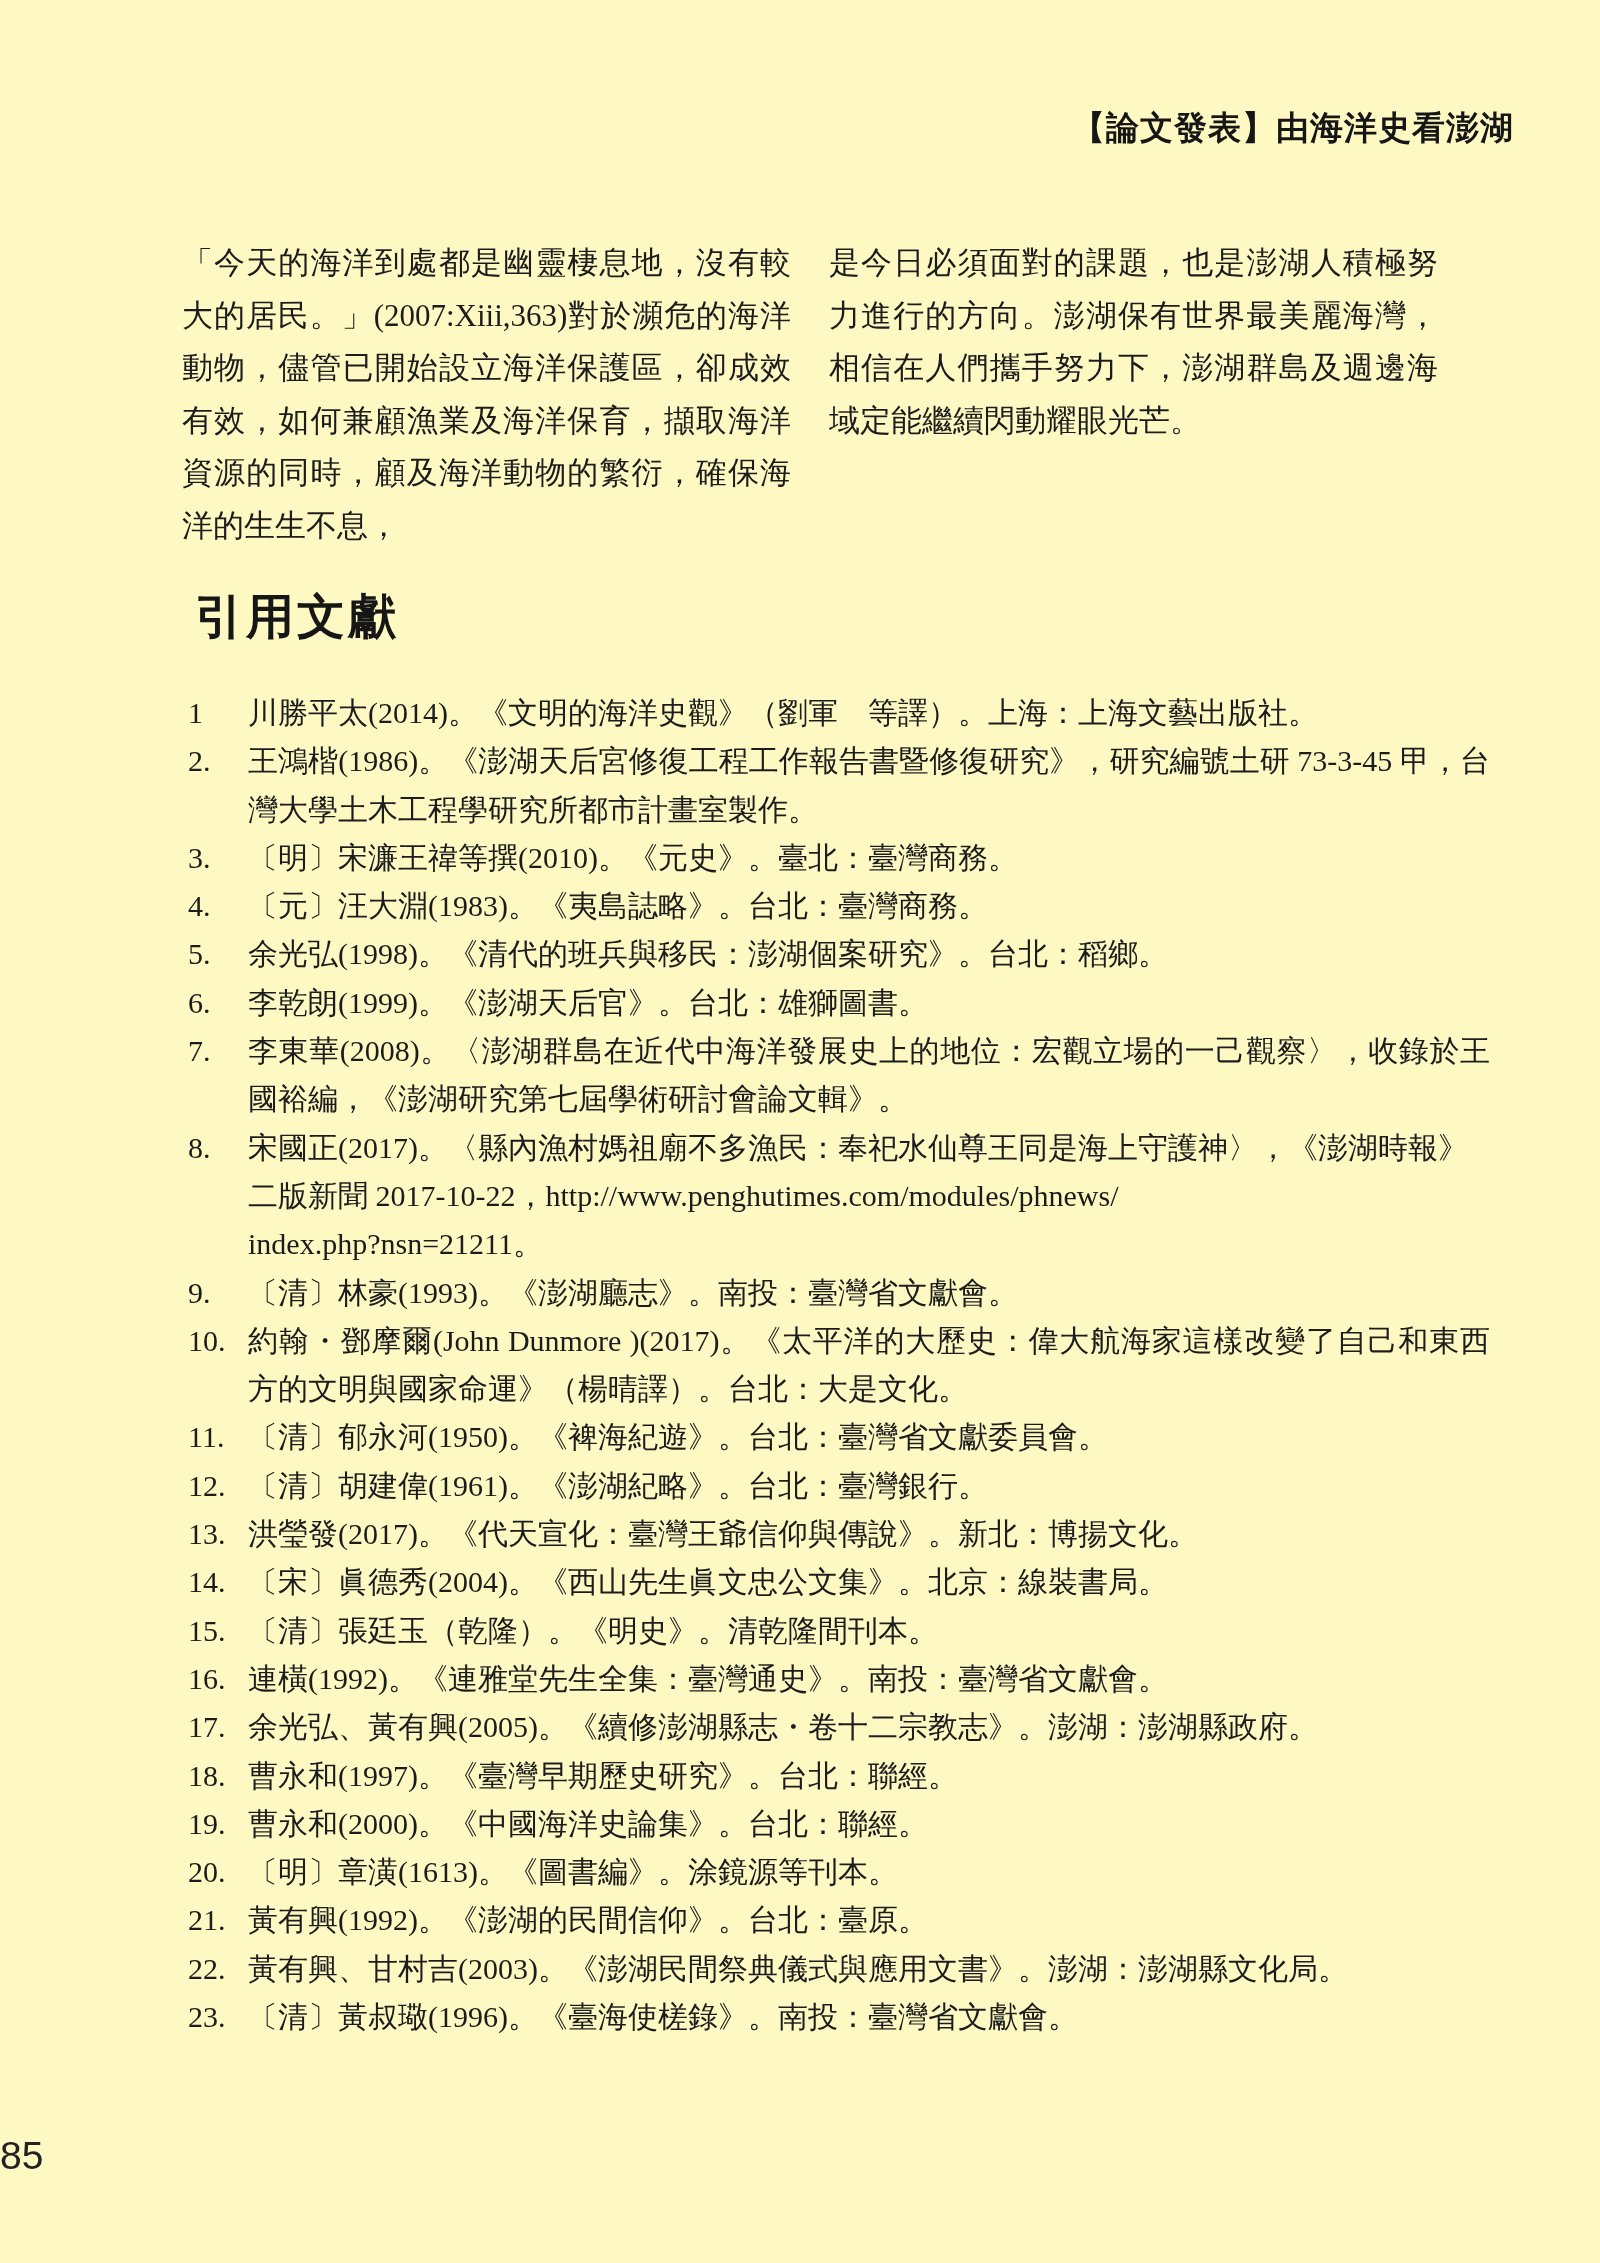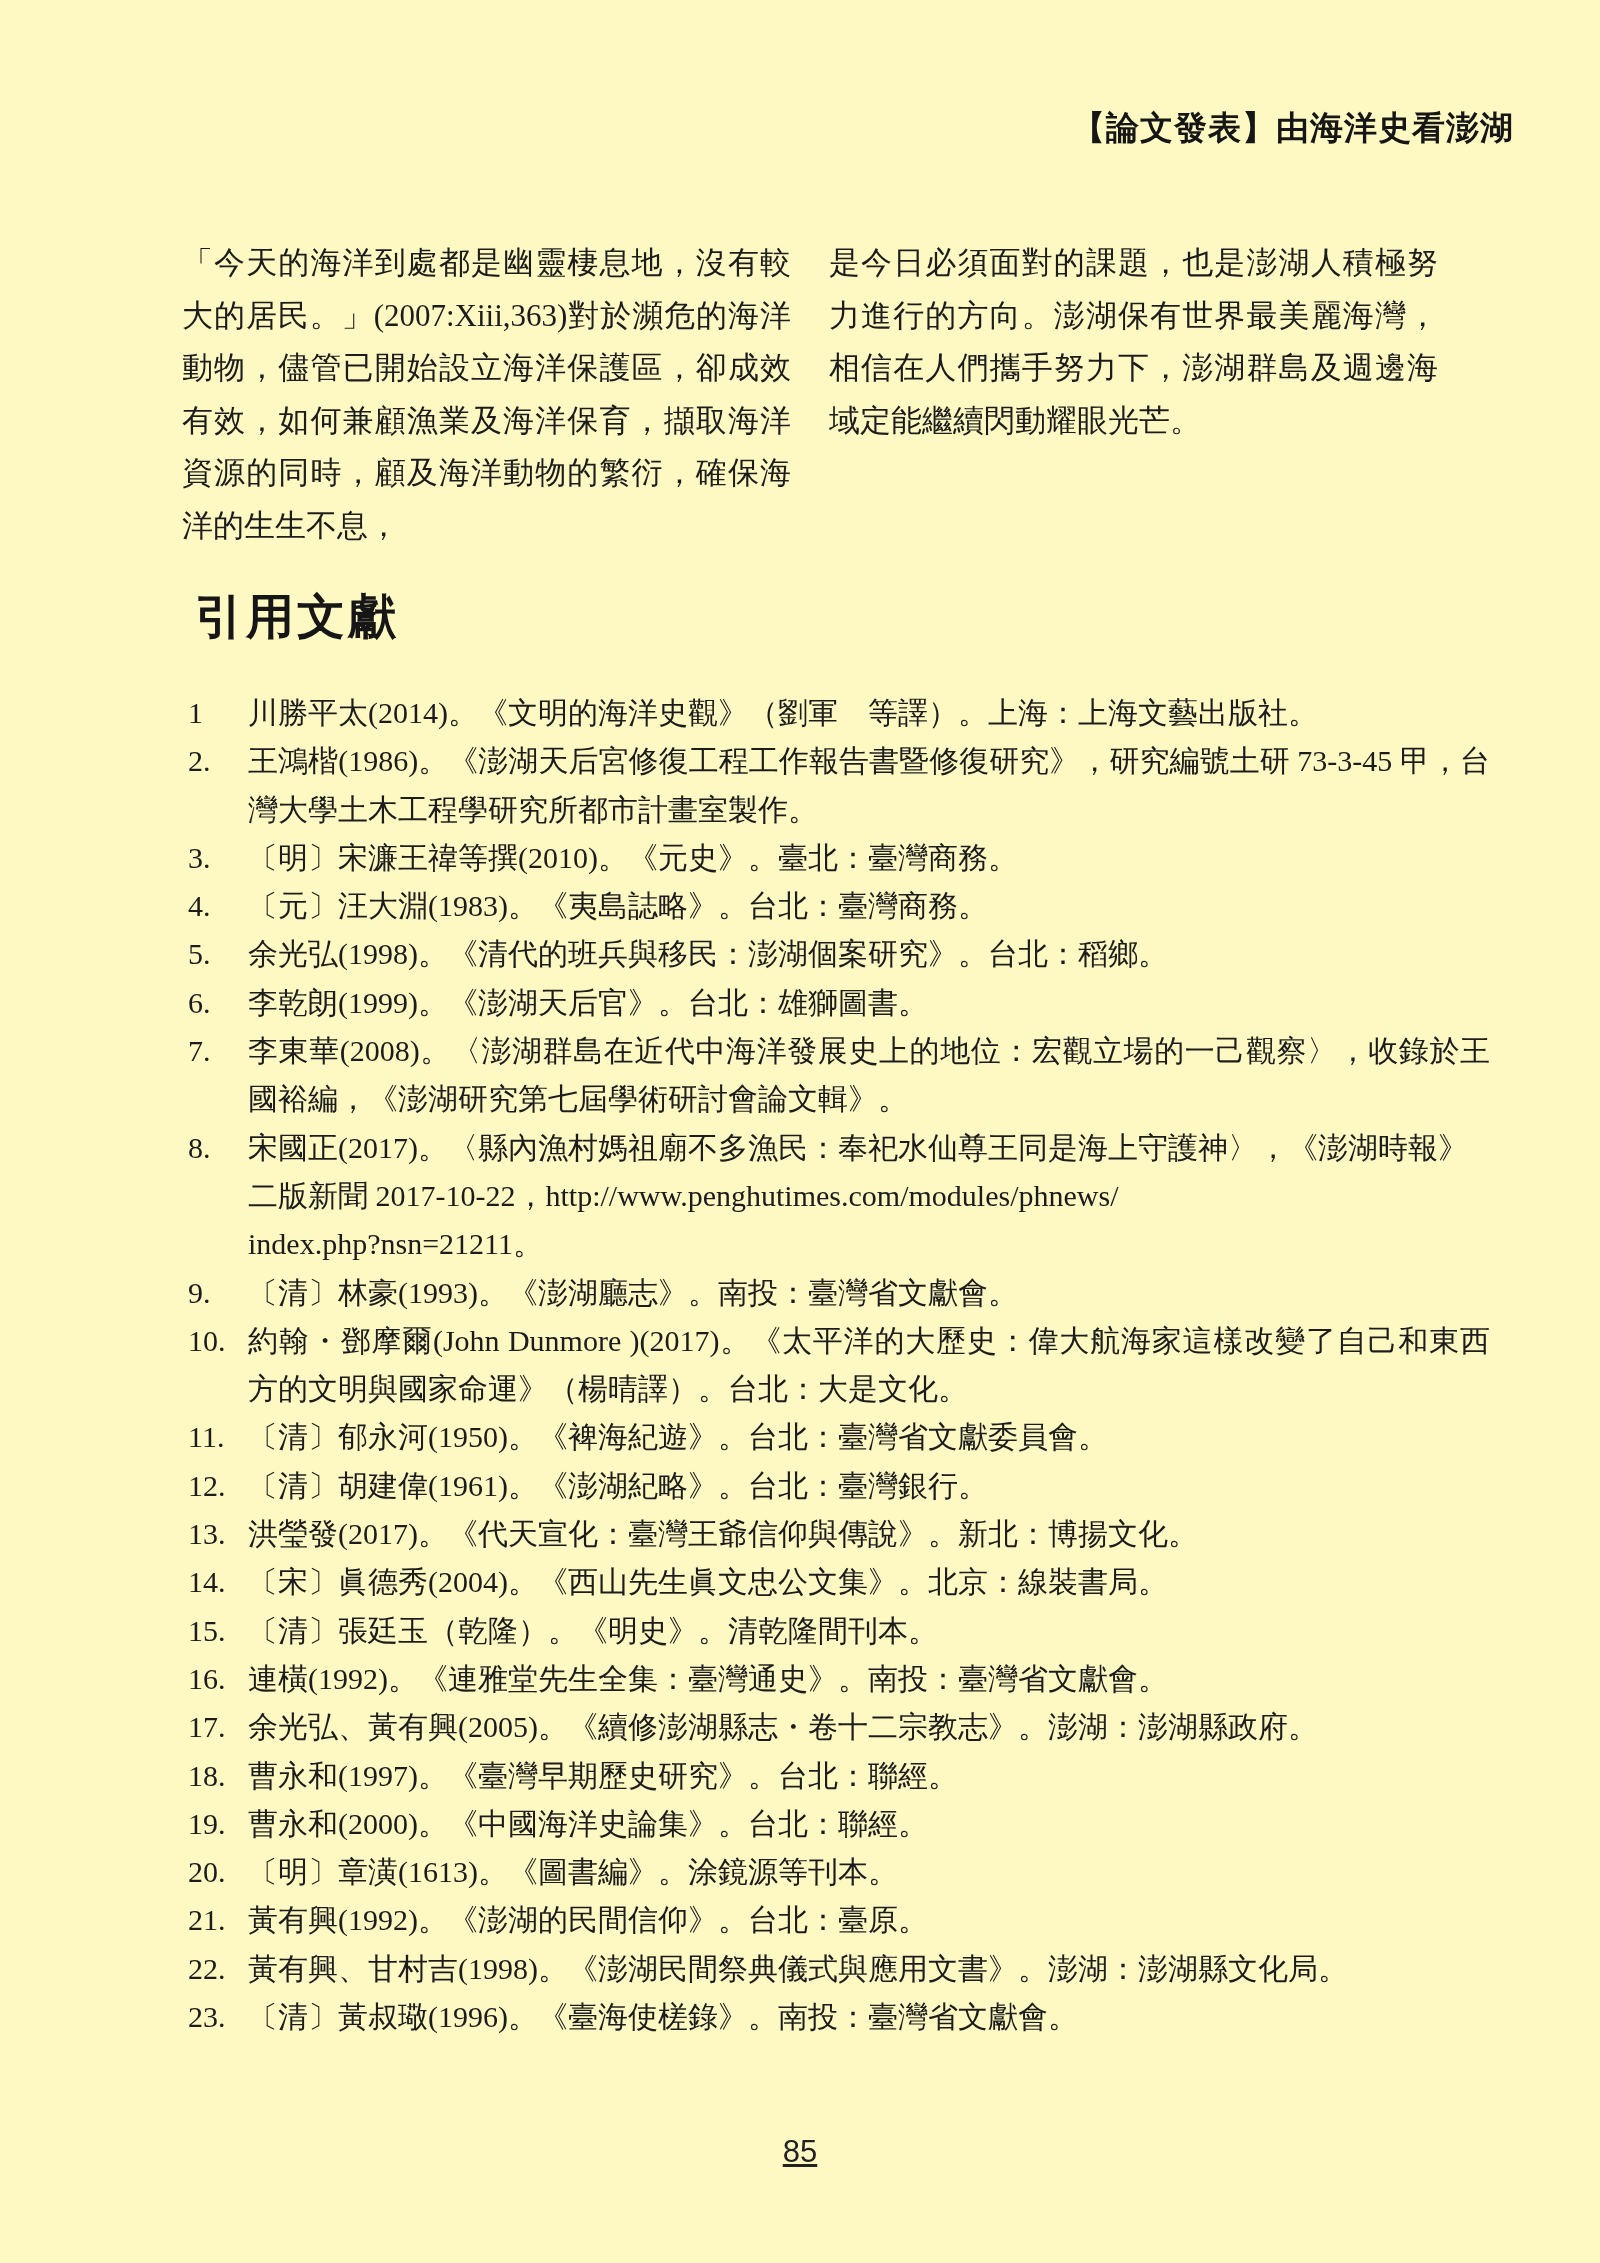--- a/index.html
+++ b/index.html
@@ -80,25 +80,23 @@
     text-justify: inter-ideograph;
     white-space: pre-line;
     overflow-wrap: break-word;
     color: #1c1c1c;
   }
   .page-number {
     position: absolute;
     top: 2134px;
     left: 0;
     width: 100%;
-    text-align: center;
     font-family: "Liberation Sans", sans-serif;
-    font-size: 31px;
+    font-size: 39px;
     color: #222222;
-    text-decoration: underline;
   }
 </style>
 </head>
 <body>
 
 <div class="page">
 
   <div class="running-header">【論文發表】由海洋史看澎湖</div>
 
   <div class="intro-columns">
@@ -212,21 +210,21 @@
         <span class="ref-text">〔明〕章潢(1613)。《圖書編》。涂鏡源等刊本。</span>
       </div>
 
       <div class="ref-item">
         <span class="ref-num">21.</span>
         <span class="ref-text">黃有興(1992)。《澎湖的民間信仰》。台北：臺原。</span>
       </div>
 
       <div class="ref-item">
         <span class="ref-num">22.</span>
-        <span class="ref-text">黃有興、甘村吉(1998)。《澎湖民間祭典儀式與應用文書》。澎湖：澎湖縣文化局。</span>
+        <span class="ref-text">黃有興、甘村吉(2003)。《澎湖民間祭典儀式與應用文書》。澎湖：澎湖縣文化局。</span>
       </div>
 
       <div class="ref-item">
         <span class="ref-num">23.</span>
         <span class="ref-text">〔清〕黃叔璥(1996)。《臺海使槎錄》。南投：臺灣省文獻會。</span>
       </div>
     </div>
 
   <div class="page-number">85</div>
 

